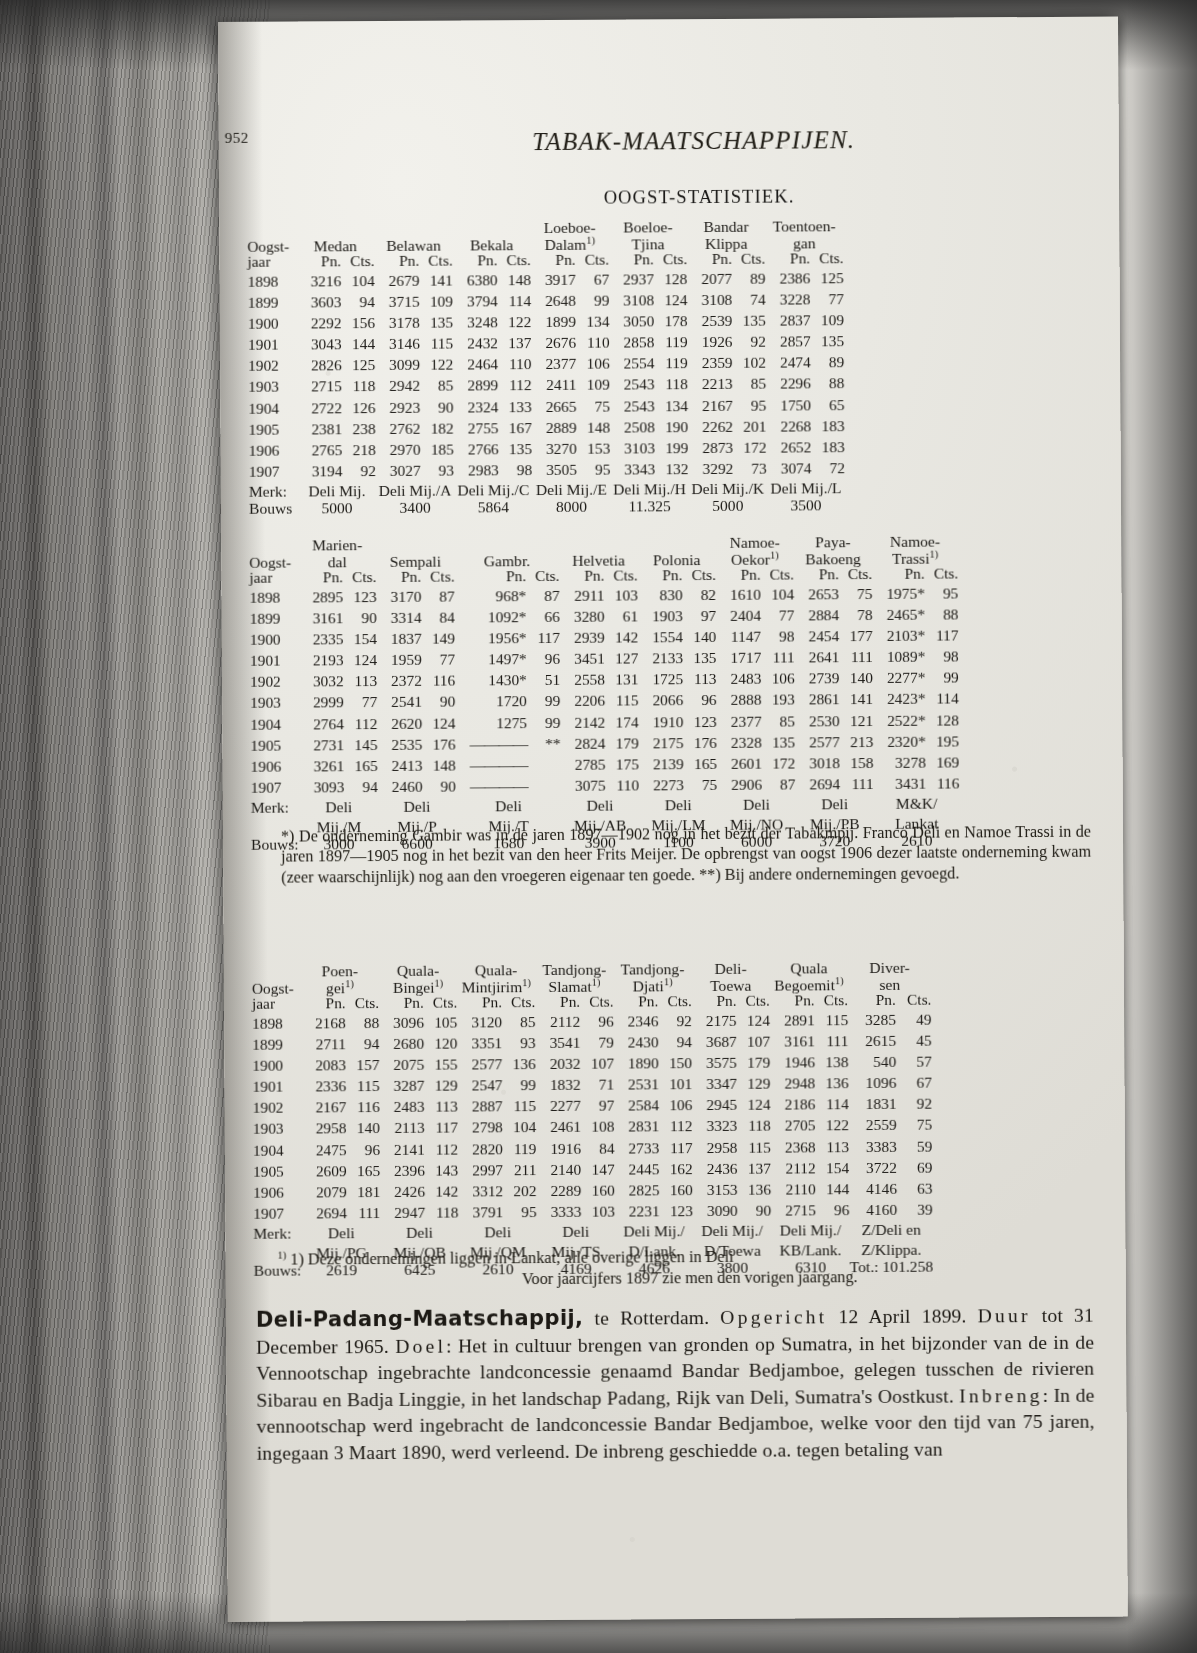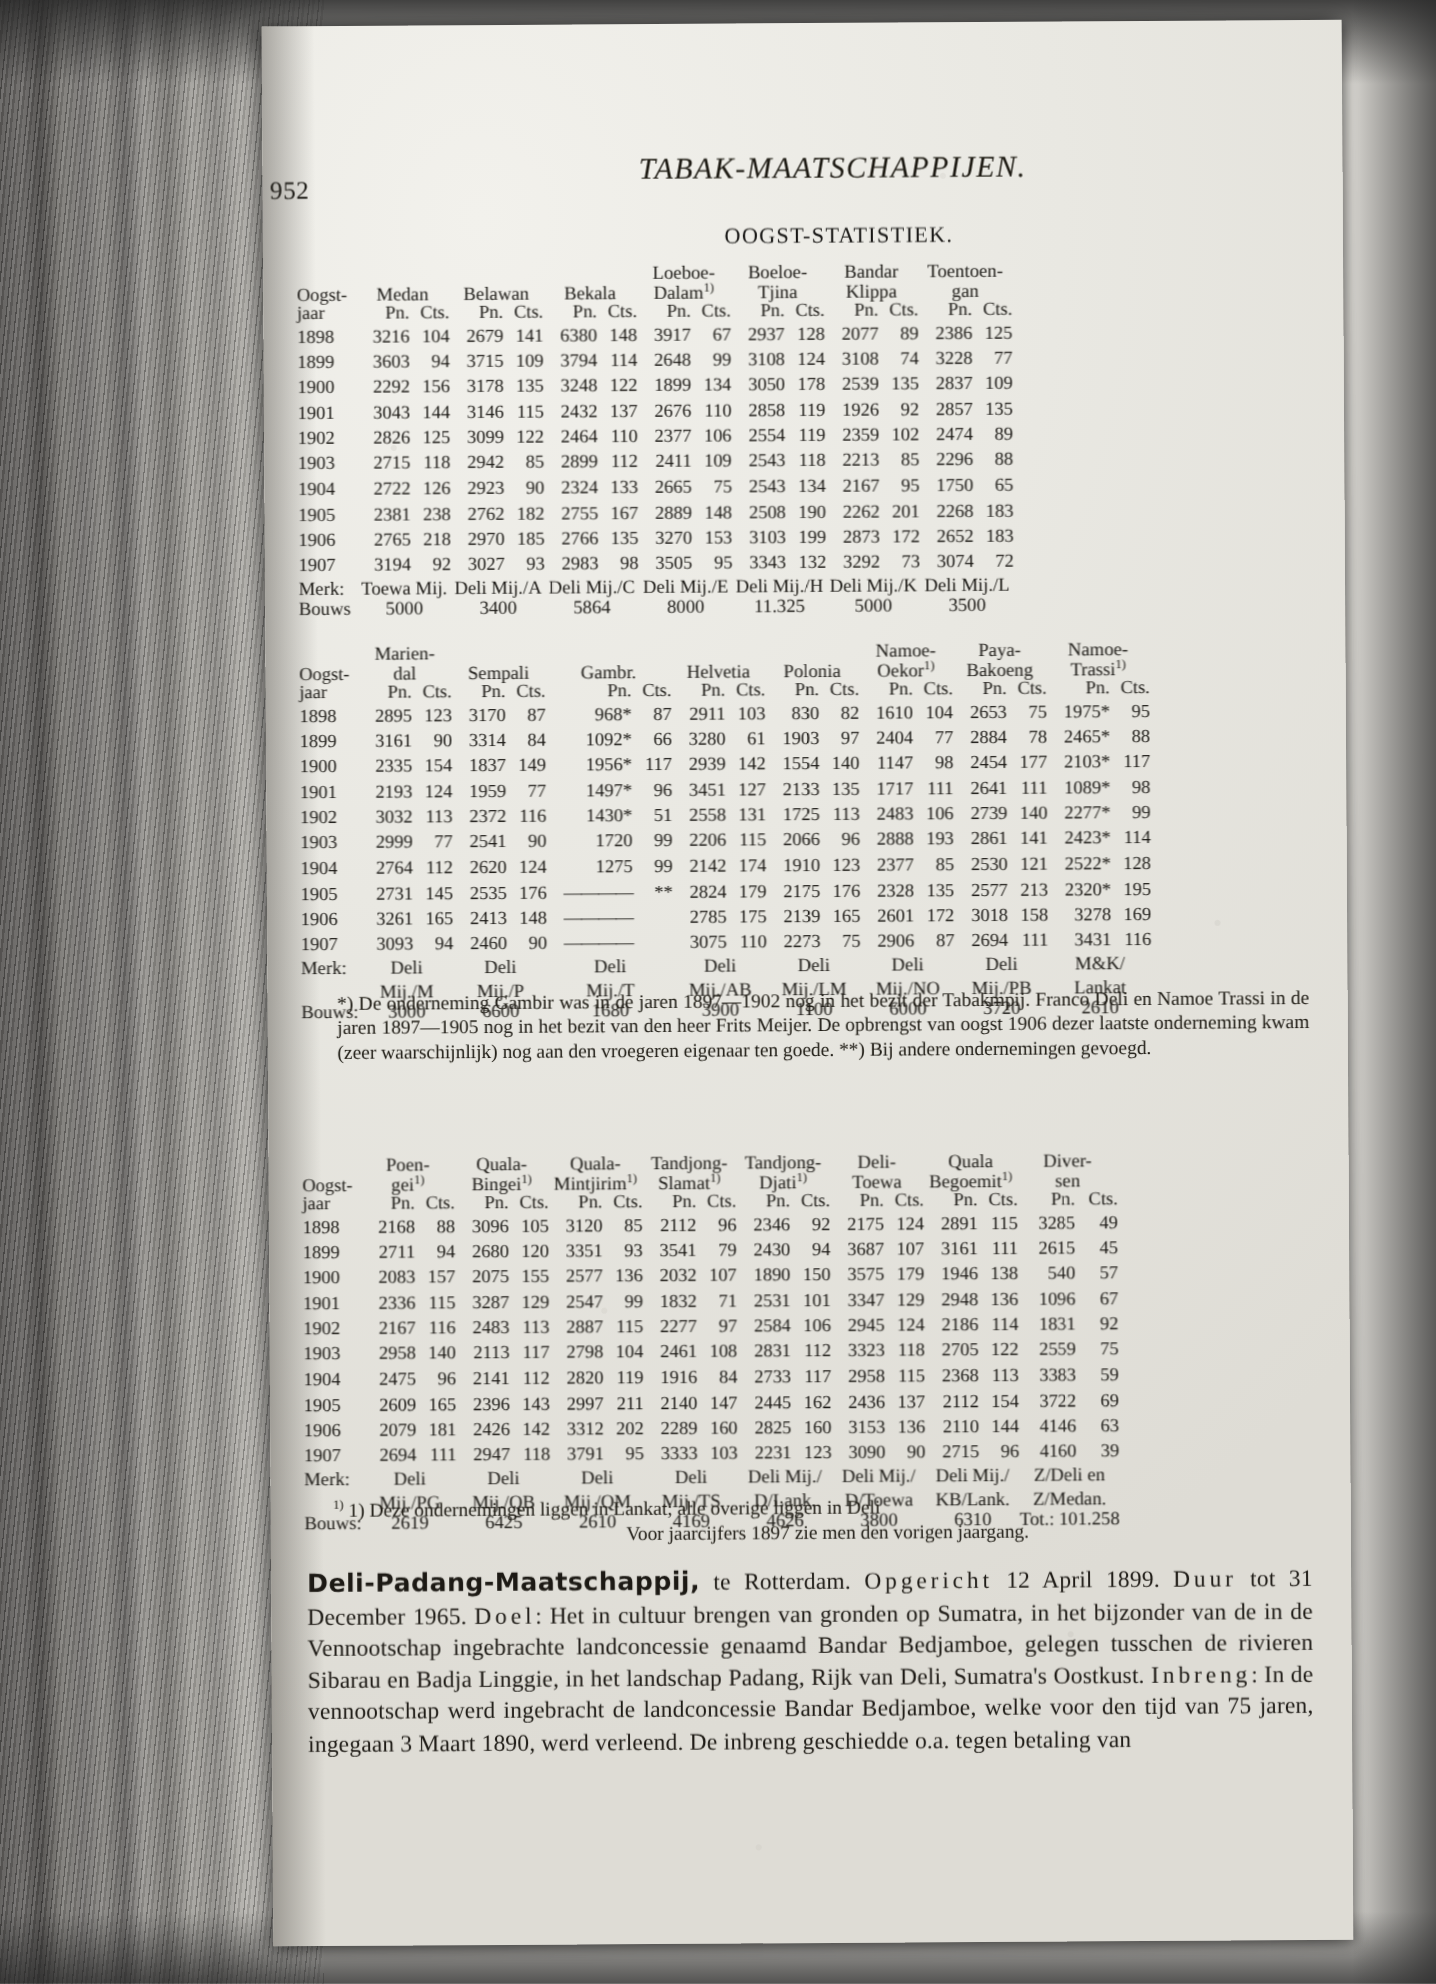--- a/index.html
+++ b/index.html
@@ -100,22 +100,22 @@
   
   .pagehead {
     position: absolute;
     top: 108px;
     left: 0;
     width: 900px;
     height: 34px;
   }
   .folio {
     position: absolute;
-    left: 6px; top: 17px;
-    font-size: 21px;
+    left: 6px; top: 0;
+    font-size: 15px;
     letter-spacing: .5px;
     color: #26241f;
   }
   .runhead {
     position: absolute;
     left: 0; top: 0;
     width: 900px;
     text-align: center;
     font-style: italic;
     font-size: 25px;
@@ -423,21 +423,21 @@
             <td class="ct">95</td>
             <td class="pn">3343</td>
             <td class="ct">132</td>
             <td class="pn">3292</td>
             <td class="ct">73</td>
             <td class="pn">3074</td>
             <td class="ct">72</td>
           </tr>
           <tr class="merk">
             <td class="lbl">Merk:</td>
-            <td colspan="2">Toewa Mij.</td>
+            <td colspan="2">Deli Mij.</td>
             <td colspan="2">Deli Mij./A</td>
             <td colspan="2">Deli Mij./C</td>
             <td colspan="2">Deli Mij./E</td>
             <td colspan="2">Deli Mij./H</td>
             <td colspan="2">Deli Mij./K</td>
             <td colspan="2">Deli Mij./L</td>
           </tr>
           <tr class="bouws">
             <td class="lbl">Bouws</td>
             <td colspan="2">5000</td>
@@ -970,21 +970,21 @@
           </tr>
           <tr class="merk">
             <td class="lbl"></td>
             <td colspan="2">Mij./PG</td>
             <td colspan="2">Mij./QB</td>
             <td colspan="2">Mij./QM</td>
             <td colspan="2">Mij./TS</td>
             <td colspan="2">D/Lank.</td>
             <td colspan="2">D/Toewa</td>
             <td colspan="2">KB/Lank.</td>
-            <td colspan="2">Z/Medan.</td>
+            <td colspan="2">Z/Klippa.</td>
           </tr>
           <tr class="bouws">
             <td class="lbl">Bouws:</td>
             <td colspan="2">2619</td>
             <td colspan="2">6425</td>
             <td colspan="2">2610</td>
             <td colspan="2">4169</td>
             <td colspan="2">4626</td>
             <td colspan="2">3800</td>
             <td colspan="2">6310</td>

